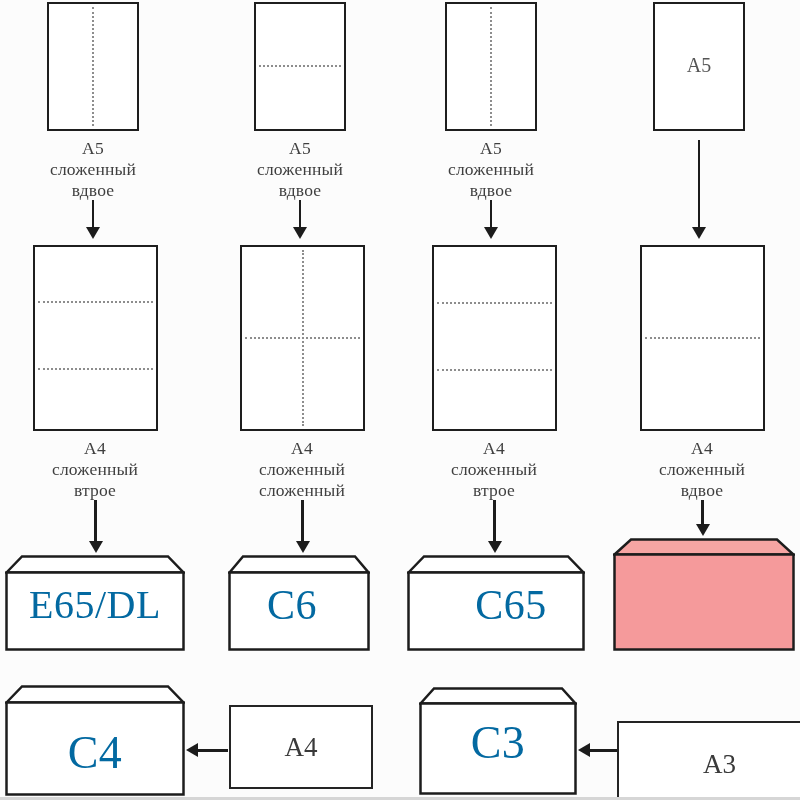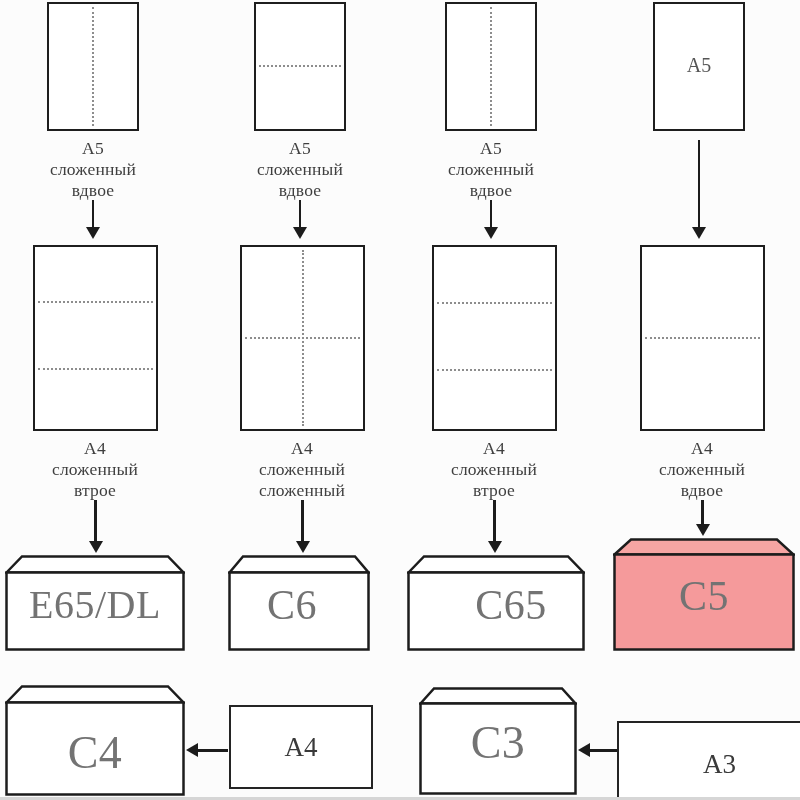--- a/index.html
+++ b/index.html
@@ -18,21 +18,21 @@
   .varrow{position:absolute;width:2.5px;background:#1c1c1c;}
   .varrow::after{content:"";position:absolute;top:100%;left:-5.75px;width:0;height:0;
     border-left:7px solid transparent;border-right:7px solid transparent;border-top:12px solid #1c1c1c;}
   .harrow{position:absolute;height:2.5px;background:#1c1c1c;}
   .harrow::before{content:"";position:absolute;right:100%;top:-5.75px;width:0;height:0;
     border-top:7px solid transparent;border-bottom:7px solid transparent;border-right:12px solid #1c1c1c;}
   
   .env{position:absolute;}
   .env svg{display:block;}
   .env-label{position:absolute;left:0;right:0;bottom:14px;display:flex;align-items:center;justify-content:center;
-    font-size:42px;color:#737373;letter-spacing:.5px;}
+    font-size:42px;color:#0369a1;letter-spacing:.5px;}
   
   .srect{position:absolute;box-sizing:border-box;border:2.5px solid #242424;background:#ffffff;
     display:flex;align-items:center;justify-content:center;font-size:27px;color:#3a3a3a;}
   .bottom-strip{position:absolute;left:0;right:0;bottom:0;height:3px;background:#d6d6d6;}
 </style>
 </head>
 <body>
 
 <div id="stage">
 
@@ -134,21 +134,20 @@
       <rect x="1.5" y="17.5" width="175" height="77" fill="#ffffff" stroke="#1c1c1c" stroke-width="2.5"></rect>
     </svg>
     <div class="env-label" style="top:17px">C65</div>
   </div>
 
   <div class="env" style="left:613px;top:538px;width:182px;height:113px">
     <svg width="182" height="113" viewBox="0 0 182 113">
       <polygon points="1.5,16.5 18,1.5 164,1.5 180.5,16.5" stroke="#1c1c1c" stroke-width="2.5" fill="#f6a5a3"></polygon>
       <rect x="1.5" y="16.5" width="179" height="95" stroke="#1c1c1c" stroke-width="2.5" fill="#f59a9b"></rect>
     </svg>
-    <div class="env-label" style="top:16px">C5</div>
   </div>
 
   <div class="env" style="left:5px;top:685px;width:180px;height:132px">
     <svg width="180" height="111" viewBox="0 0 180 111">
       <polygon points="1.5,17.5 17,1.5 163,1.5 178.5,17.5" fill="#ffffff" stroke="#1c1c1c" stroke-width="2.5"></polygon>
       <rect x="1.5" y="17.5" width="177" height="92" fill="#ffffff" stroke="#1c1c1c" stroke-width="2.5"></rect>
     </svg>
     <div class="env-label" style="top:17px;font-size:46px">C4</div>
   </div>
 

